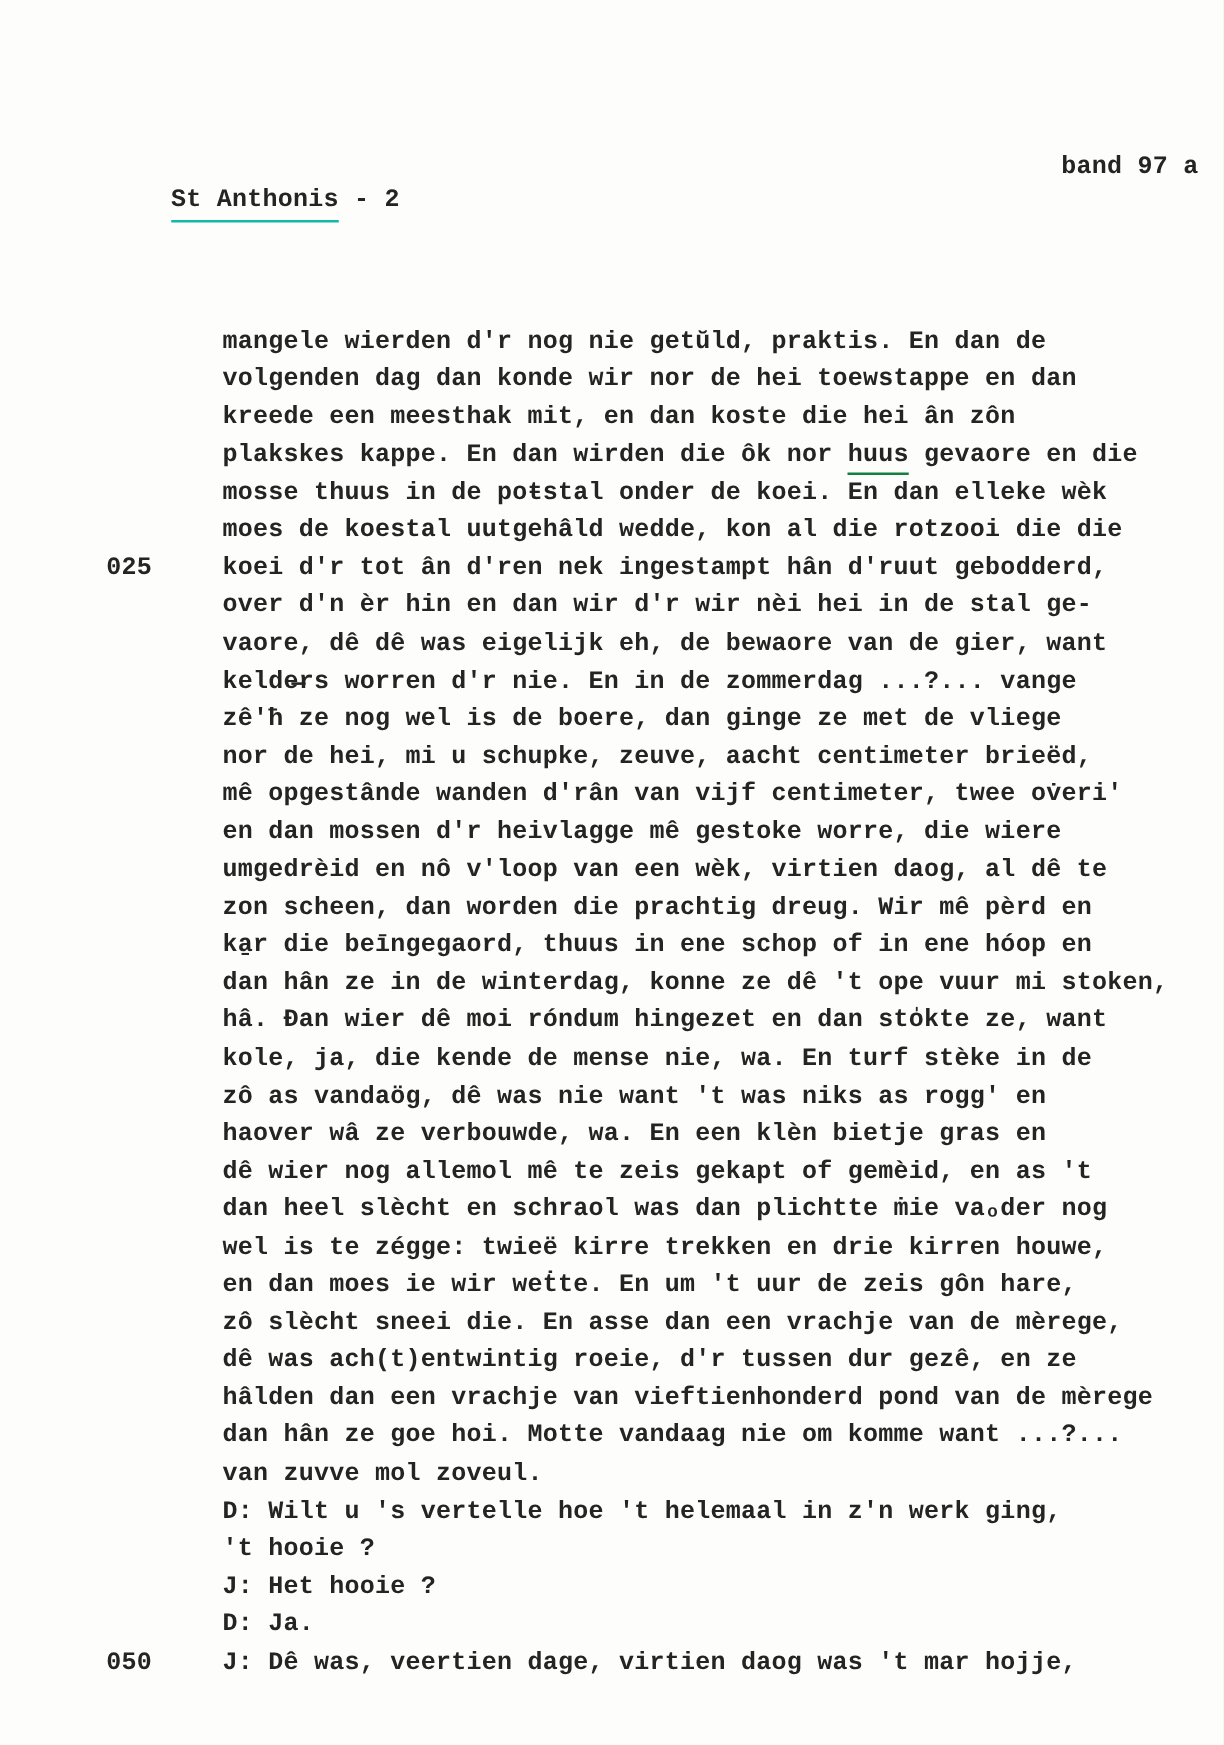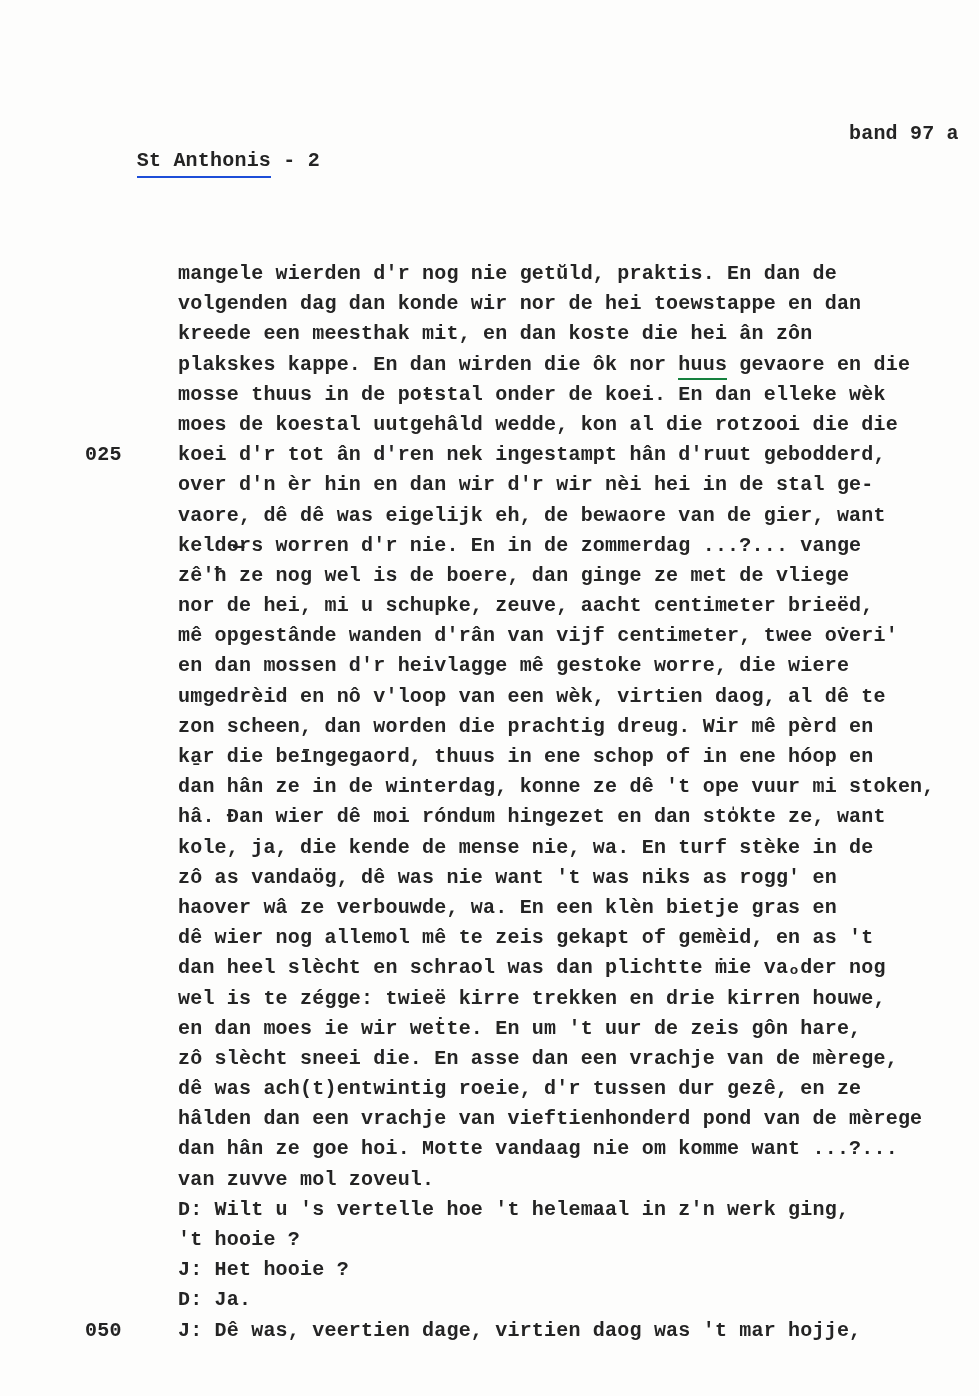--- a/index.html
+++ b/index.html
@@ -22,21 +22,21 @@
     font-weight: 600;
     color: #242424;
   }
   .header-left {
     position: absolute;
     left: 88px;
     top: 126px;
     white-space: pre;
   }
   .header-left .u-part {
-    border-bottom: 2px solid #1d4ed8;
+    border-bottom: 2px solid #14b8a6;
     padding-bottom: 4px;
     text-align: right;
   }
   .header-right {
     position: absolute;
     left: 825px;
     top: 122px;
     white-space: pre;
     margin-left: 24px;
   }

